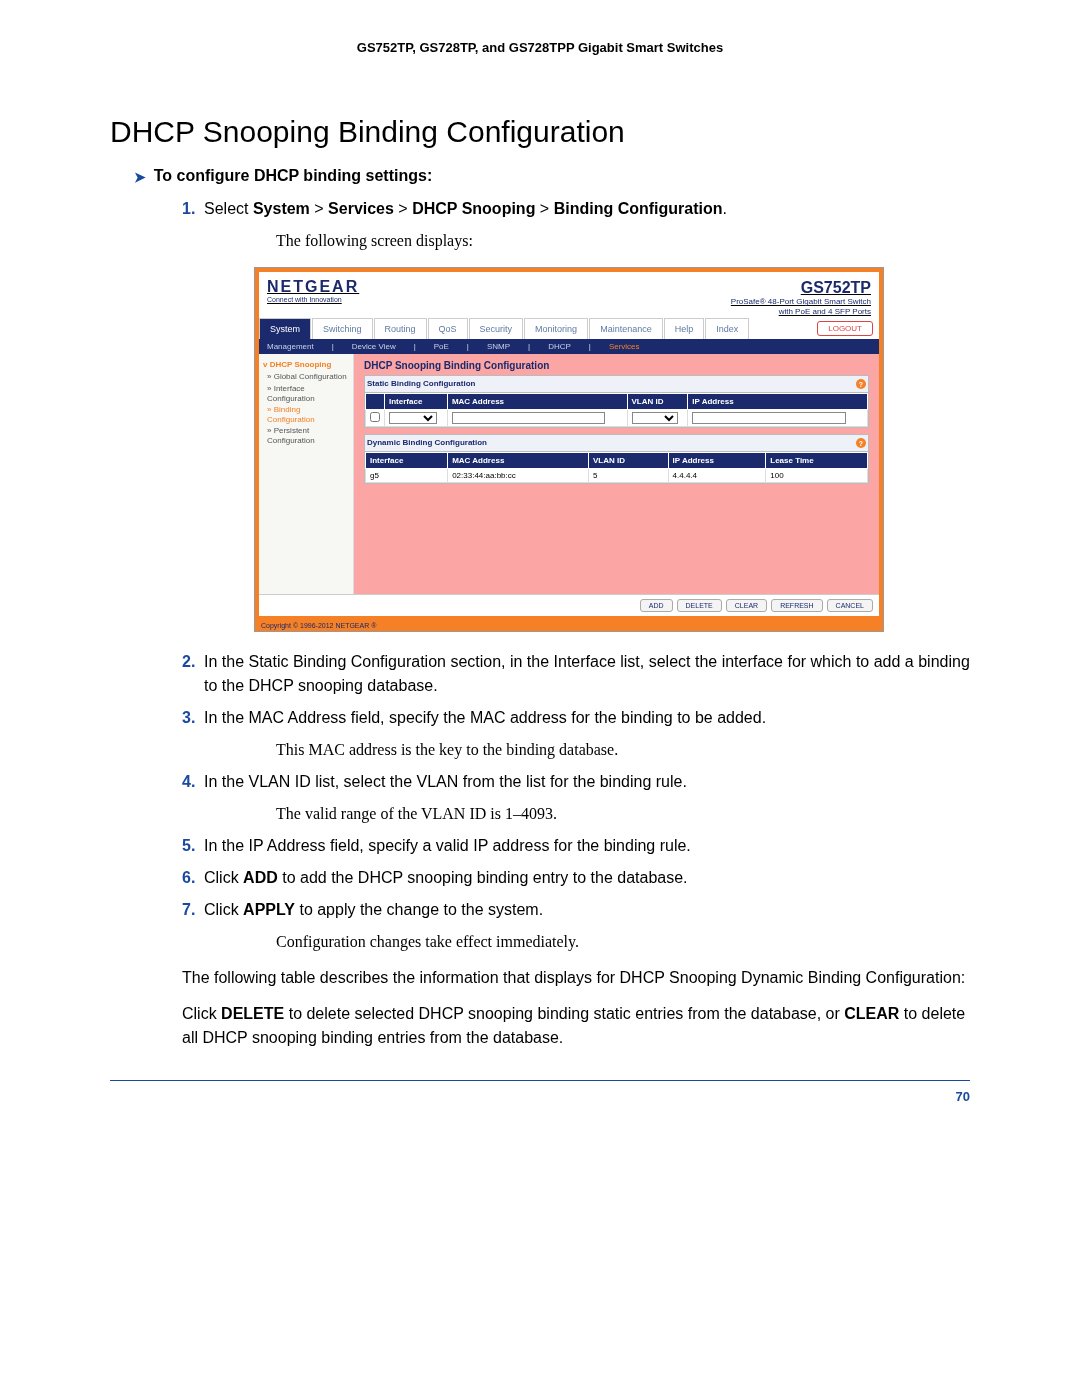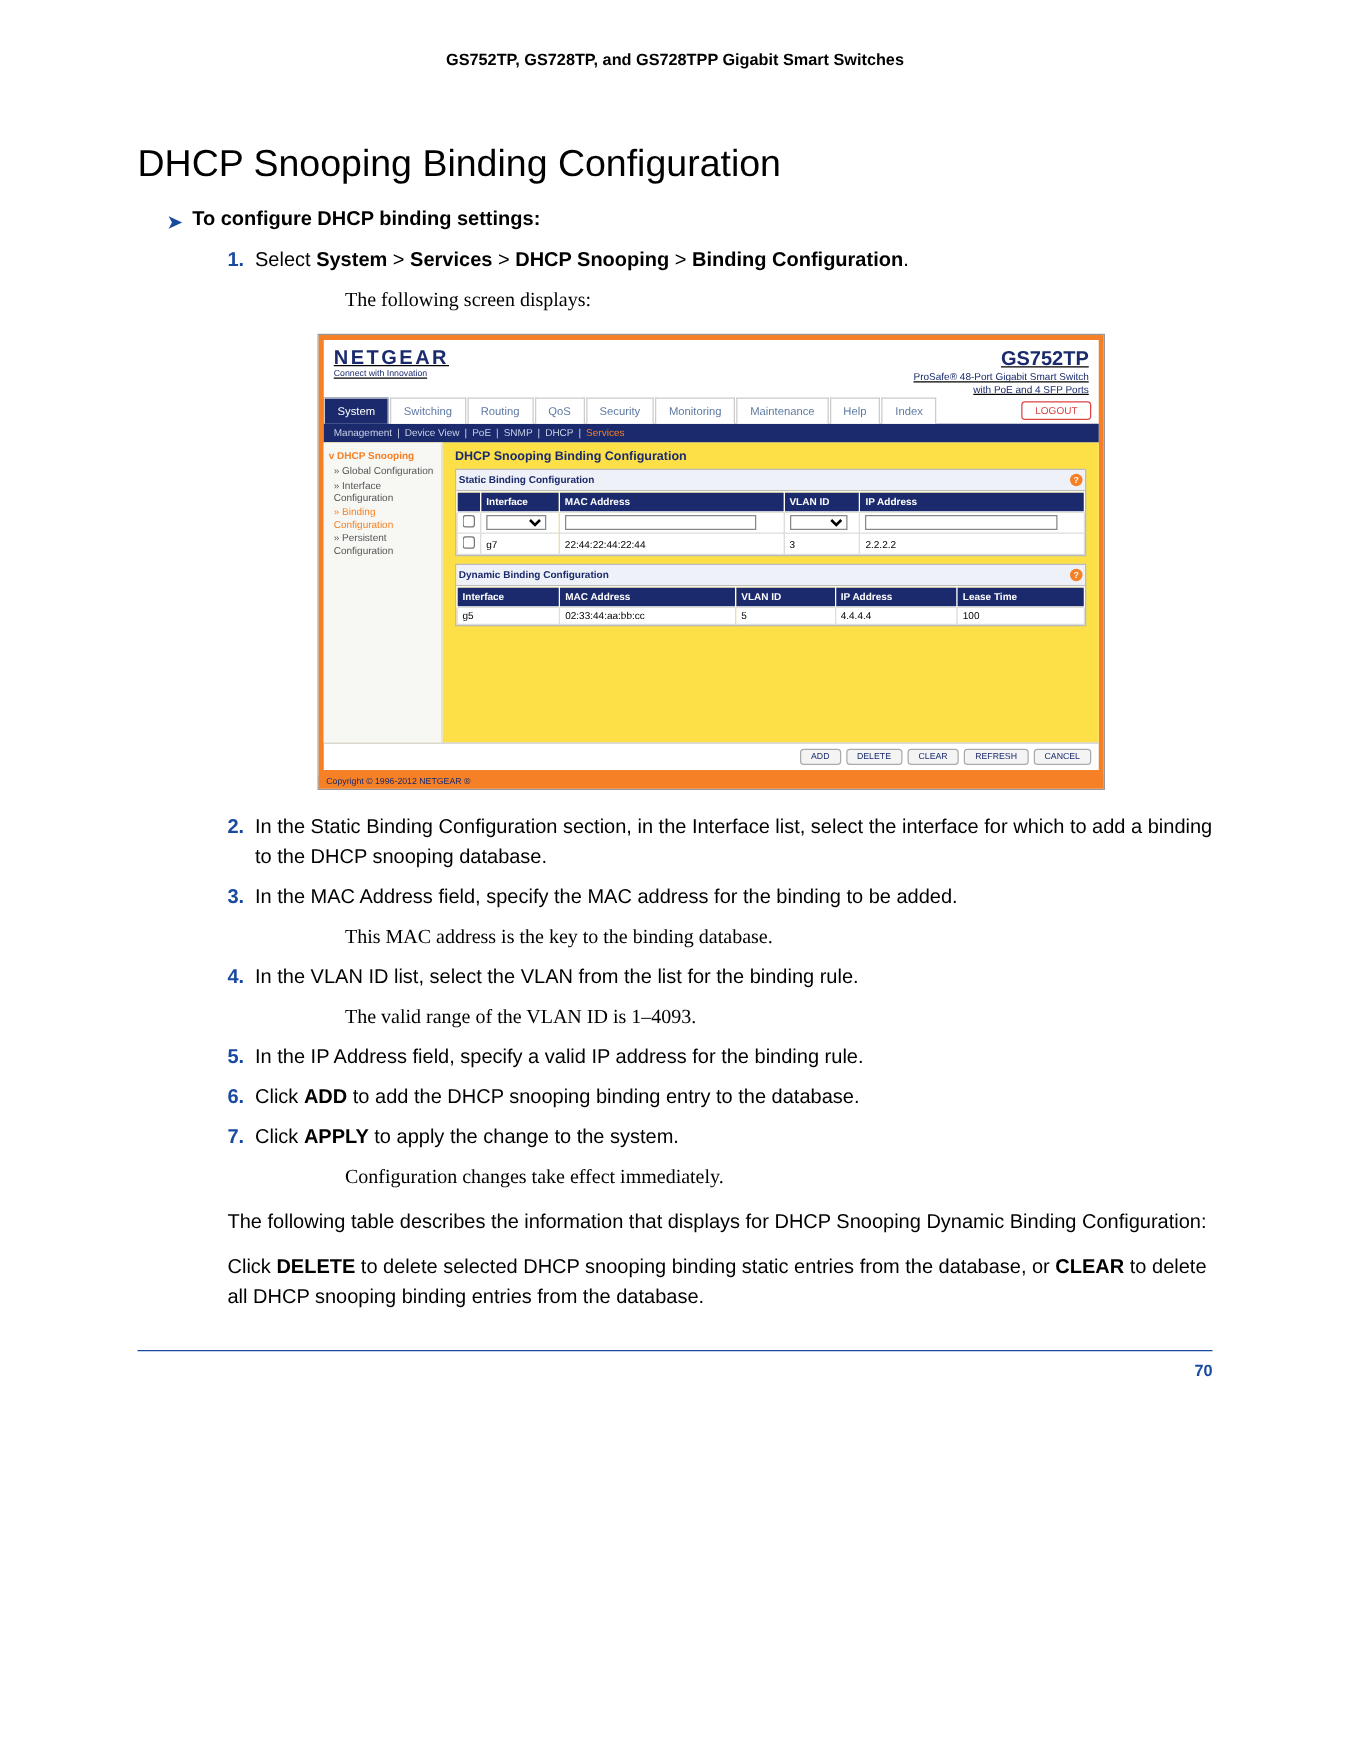--- a/index.html
+++ b/index.html
@@ -115,27 +115,27 @@
     align-self:center;
     margin-right:6px;
     text-transform: uppercase;
   }
   .ss-subtabs {
     background:#1a2a6c;
     color:#d0d8e8;
     font-size:8px;
     padding:3px 8px;
     display:flex;
-    gap:4px;
+    gap:18px;
   }
   .ss-subtabs .st { color:#c8d0e6; }
   .ss-subtabs .st.active { color:#f58025; }
   .ss-body {
     display:flex;
-    background:#fde047;
+    background:#fca5a5;
     min-height:240px;
   }
   .ss-side {
     width:95px;
     font-size:8px;
     padding:6px 4px;
     border-right:1px solid #ddd;
     background:#f7f7f4;
   }
   .ss-side .grp-title { color:#f58025; font-weight:bold; margin-bottom:3px; font-size:8px; }
@@ -296,27 +296,20 @@
                   <th>MAC Address</th>
                   <th>VLAN ID</th>
                   <th>IP Address</th>
                 </tr>
                 <tr>
                   <td><input type="checkbox" class="ss-chk" style=""></td>
                   <td><select class="ss-select"><option></option></select></td>
                   <td><input class="ss-input" style=""></td>
                   <td><select class="ss-select"><option></option></select></td>
                   <td><input class="ss-input" style=""></td>
-                </tr>
-                <tr>
-                  <td><input type="checkbox" class="ss-chk" style=""></td>
-                  <td>g7</td>
-                  <td>22:44:22:44:22:44</td>
-                  <td>3</td>
-                  <td>2.2.2.2</td>
                 </tr>
               </tbody>
                 </table>
             </div>
 
             <div class="ss-sect">
               <div class="ss-sect-head">
                 <span>Dynamic Binding Configuration</span>
                 <span class="ss-help-dot">?</span>
               </div>

